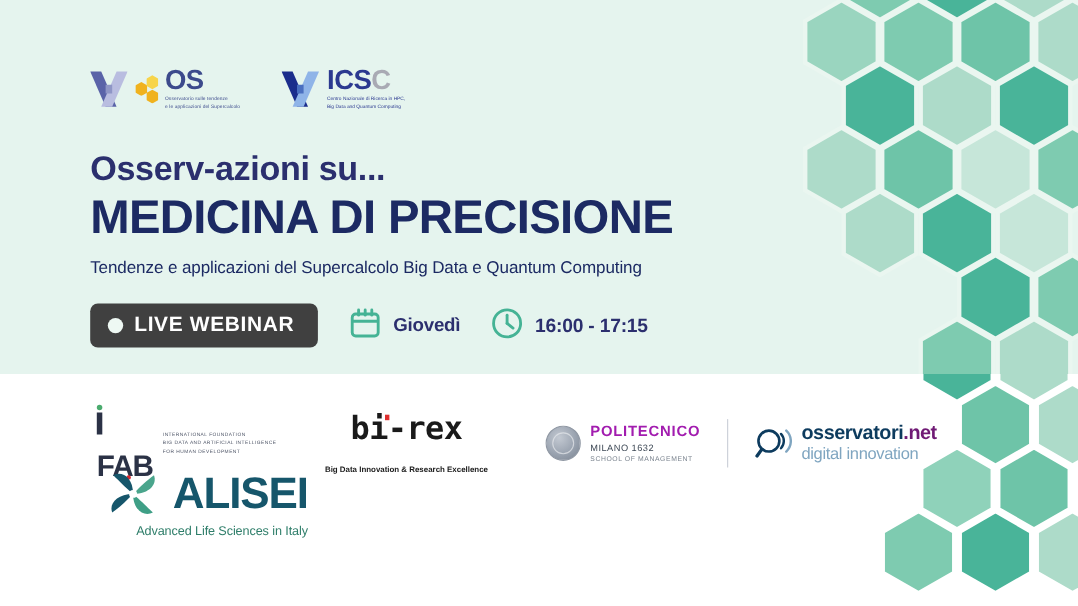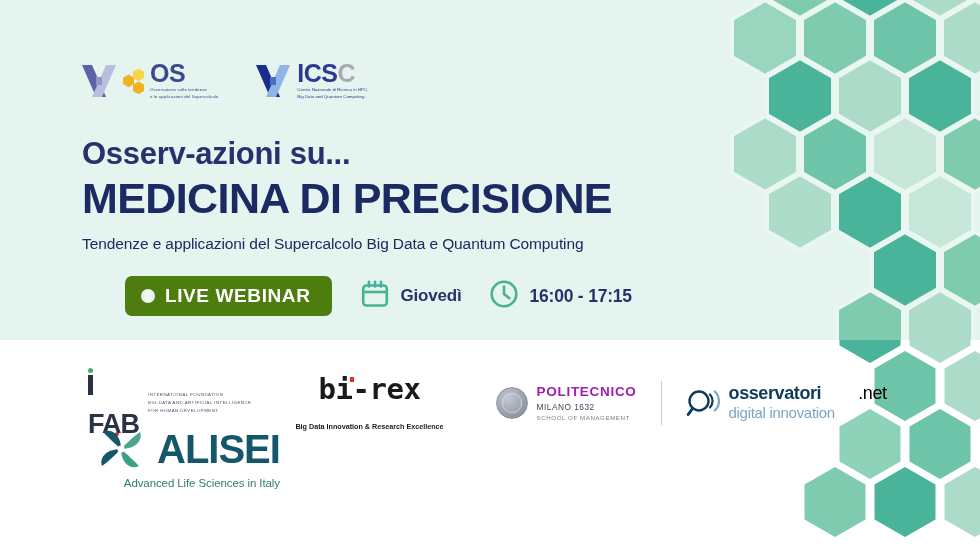--- a/index.html
+++ b/index.html
@@ -71,22 +71,22 @@
     font-size:15.5px; color:#1c2a63; margin-top:12px; letter-spacing:-0.1px;
   }
 
   
   .inforow {
     position:absolute; left:82px; top:276px;
     display:flex; align-items:center; gap:28px;
   }
   .live-badge {
     display:flex; align-items:center; gap:10px;
-    background:#4d7c0f; color:#ffffff;
-    padding:9px 22px 9px 16px; border-radius:7px;margin-left:43px;
+    background:#404040; color:#ffffff;
+    padding:9px 22px 9px 16px; border-radius:7px;
   }
   .live-dot { width:14px; height:14px; border-radius:50%; background:#eef8f3; flex:none; }
   .live-label { font-size:19px; font-weight:700; letter-spacing:0.6px; }
 
   .infoitem { display:flex; align-items:center; gap:10px; }
   .infoitem .glyph { flex:none; }
   .date-lines { display:flex; flex-direction:column; line-height:1.18;align-items:center; }
   .date-day { font-size:17px; font-weight:700; color:#2b2f6e; letter-spacing:-0.2px; }
   .date-full { font-size:17px; font-weight:700; color:#2b2f6e; letter-spacing:-0.2px; }
   .time-text { font-size:17.5px; font-weight:700; color:#2b2f6e; letter-spacing:-0.2px; }
@@ -142,21 +142,21 @@
   .polimi-2 { font-size:8.4px; color:#3d4855; letter-spacing:0.45px; margin-top:1px; }
   .polimi-3 { font-size:6.2px; color:#7b848f; letter-spacing:0.55px; margin-top:1px; }
 
   .divider { width:1px; height:44px; background:#c9ced6; margin-left:24px; }
 
   
   .osservatori { margin-left:24px; display:flex; align-items:center; gap:9px; }
   .osserv-mark { position:relative; width:34px; height:30px; flex:none; }
   .osserv-lines { display:flex; flex-direction:column; line-height:1.1; }
   .osserv-1 { font-size:18px; font-weight:700; color:#0d3b5e; letter-spacing:-0.4px; }
-  .osserv-1 .net { color:#000000; font-weight:400;margin-left:37px; }
+  .osserv-1 .net { color:#701a75; font-weight:700; }
   .osserv-2 { font-size:15px; color:#7fa5c0; letter-spacing:-0.3px; margin-top:1px; }
 
   
   .alisei { display:flex; flex-direction:column; }
   .alisei-top { display:flex; align-items:center; gap:8px; }
   .alisei-mark { position:relative; width:54px; height:50px; flex:none; }
   .alisei-word {
     font-size:40px; font-weight:700; color:#16566b; letter-spacing:-1px; line-height:1;
   }
   .alisei-tag {

